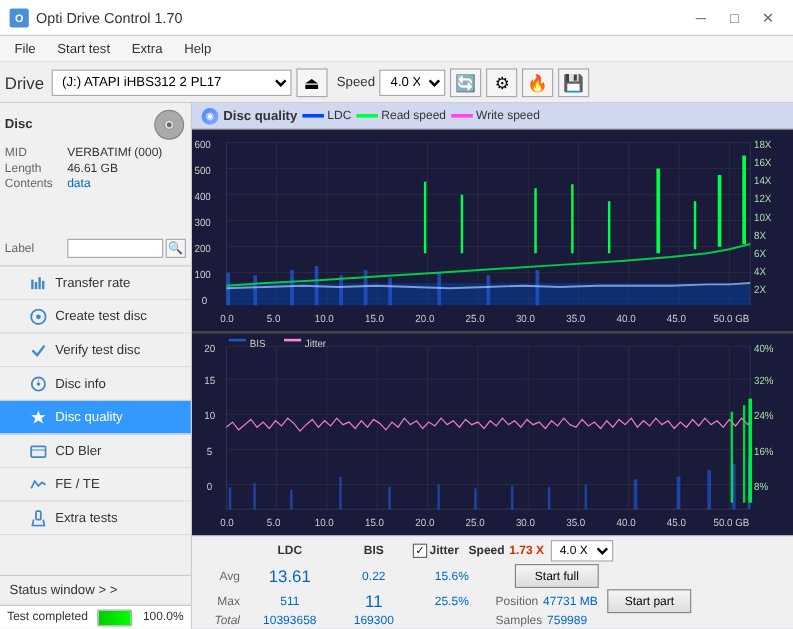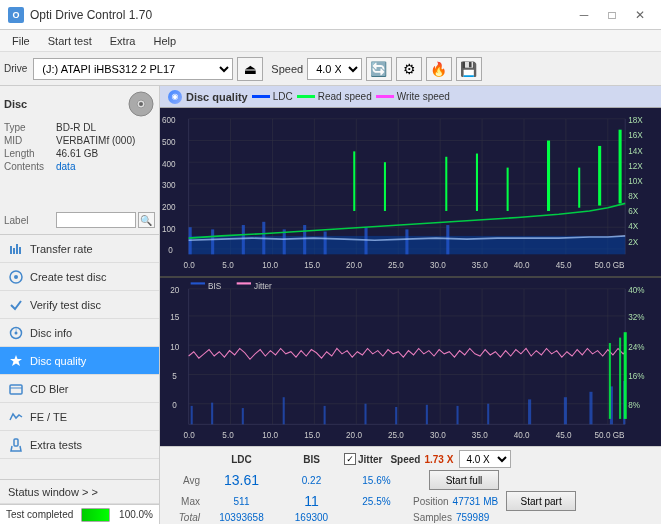--- a/index.html
+++ b/index.html
@@ -36,21 +36,21 @@
     
     .toolbar {
       background: #f0f0f0;
       height: 34px;
       display: flex;
       align-items: center;
       padding: 0 4px;
       border-bottom: 1px solid #ccc;
       gap: 4px;
     }
-    .toolbar-label { font-size: 10px; color: #333; margin-right: 2px; }
+    .toolbar-label { font-size: 14px; color: #333; margin-right: 2px; }
     .toolbar-dropdown {
       height: 22px;
       border: 1px solid #aaa;
       background: white;
       font-size: 11px;
       padding: 0 4px;
       width: 200px;
       cursor: pointer;
     }
     .toolbar-icon-btn {
@@ -116,21 +116,21 @@
       display: flex; align-items: center; justify-content: center;
       margin-left: 2px;
     }
 
     
     .nav-items { flex: 1; display: flex; flex-direction: column; }
     .nav-item {
       height: 28px;
       display: flex;
       align-items: center;
-      padding: 0 8px;
+      padding: 0 24px;
       cursor: pointer;
       font-size: 11px;
       color: #333;
       border-bottom: 1px solid #ddd;
     }
     .nav-item.active { background: #3399ff; color: white; }
     .nav-item-icon { width: 16px; height: 16px; margin-right: 6px; flex-shrink: 0; display: flex; align-items: center; justify-content: center; }
 
     
     .status-section {
@@ -250,24 +250,20 @@
     <div class="disc-section">
       <div class="disc-header">
         <span class="disc-title">Disc</span>
         <div style="display:flex;align-items:center;gap:2px;">
           <svg width="28" height="28" viewBox="0 0 28 28">
             <circle cx="14" cy="14" r="12" fill="#aaa" stroke="#888" stroke-width="1"></circle>
             <circle cx="14" cy="14" r="4" fill="#ddd" stroke="#999" stroke-width="1"></circle>
             <circle cx="14" cy="14" r="2" fill="#666"></circle>
           </svg>
         </div>
-      </div>
-      <div class="disc-row">
-        <span class="disc-key">Type</span>
-        <span class="disc-val">BD-R DL</span>
       </div>
       <div class="disc-row">
         <span class="disc-key">MID</span>
         <span class="disc-val">VERBATIMf (000)</span>
       </div>
       <div class="disc-row">
         <span class="disc-key">Length</span>
         <span class="disc-val">46.61 GB</span>
       </div>
       <div class="disc-row">

